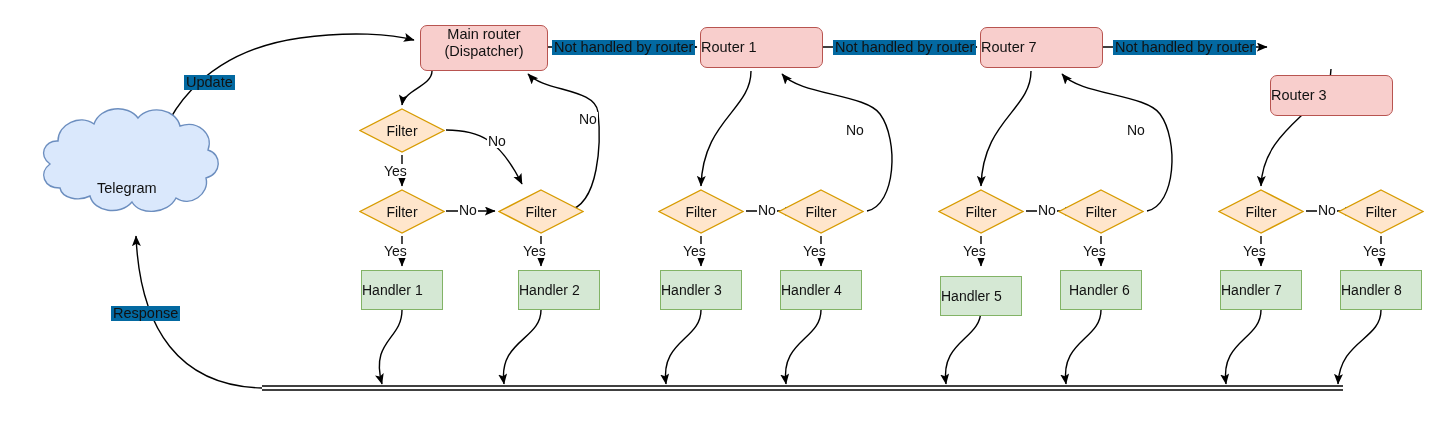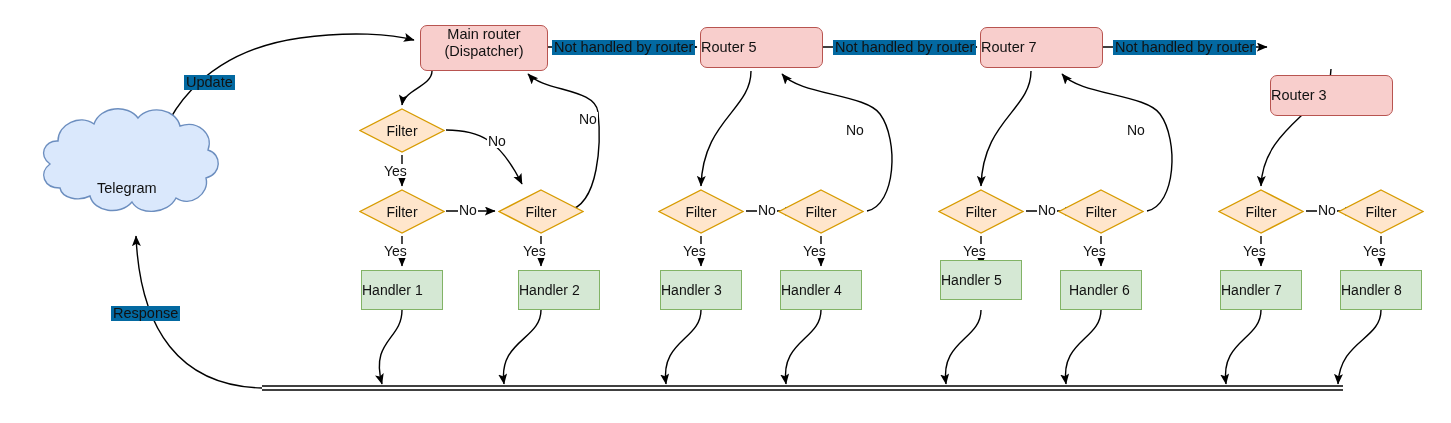--- a/index.html
+++ b/index.html
@@ -106,21 +106,21 @@
   </svg>
 
   <div class="cloud-label" style="left:97px;top:180px;">Telegram</div>
 
   <div class="node router" style="left:420px;top:25px;width:128px;height:46px;flex-direction:column;">
     <span>Main router</span>
     <span>(Dispatcher)</span>
   </div>
 
   <div class="node router" style="left:700px;top:27px;width:123px;height:41px;">
-    <span>Router 5</span>
+    <span>Router 1</span>
   </div>
 
   <div class="node router" style="left:980px;top:27px;width:123px;height:41px;">
     <span>Router 7</span>
   </div>
 
   <div class="node router" style="left:1270px;top:27px;width:123px;height:41px;margin-top:48px;">
     <span>Router 3</span>
   </div>
 
@@ -192,21 +192,21 @@
   </div>
   <div class="node handler" style="left:500px;top:270px;width:82px;height:40px;margin-left:18px;">
     <span>Handler 2</span>
   </div>
   <div class="node handler" style="left:660px;top:270px;width:82px;height:40px;">
     <span>Handler 3</span>
   </div>
   <div class="node handler" style="left:780px;top:270px;width:82px;height:40px;">
     <span>Handler 4</span>
   </div>
-  <div class="node handler" style="left:940px;top:260px;width:82px;height:40px;">
+  <div class="node handler" style="left:940px;top:276px;width:82px;height:40px;">
     <span>Handler 5</span>
   </div>
   <div class="node handler" style="left:1060px;top:270px;width:82px;height:40px;padding-left:8px;">
     <span>Handler 6</span>
   </div>
   <div class="node handler" style="left:1220px;top:270px;width:82px;height:40px;">
     <span>Handler 7</span>
   </div>
   <div class="node handler" style="left:1340px;top:270px;width:82px;height:40px;">
     <span>Handler 8</span>

